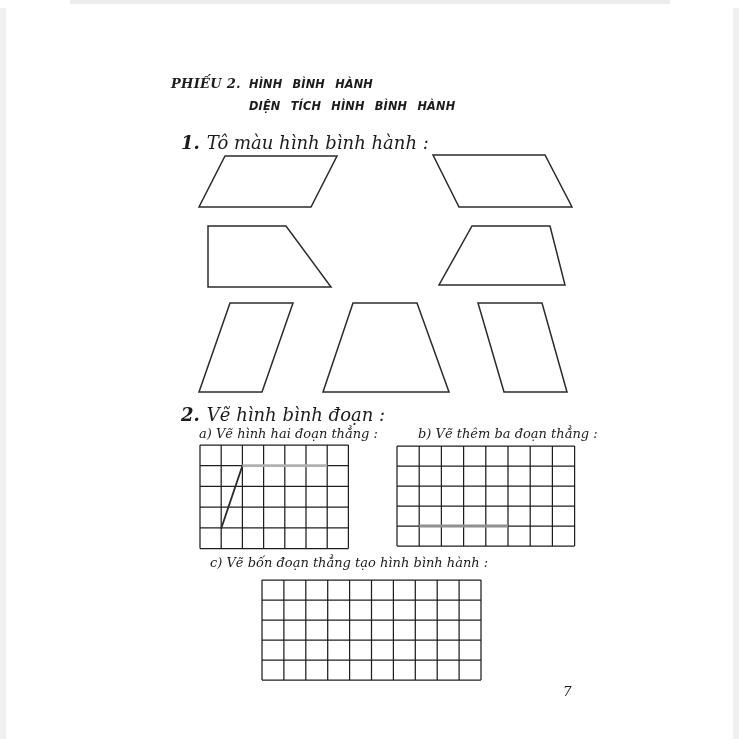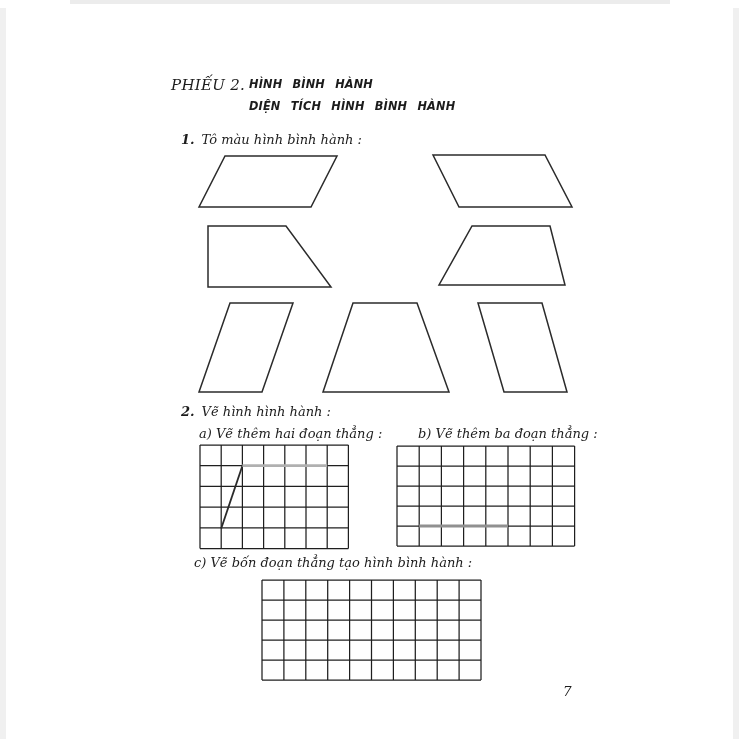--- a/index.html
+++ b/index.html
@@ -9,38 +9,38 @@
     font-family:"DejaVu Serif","Liberation Serif",serif;
   }
   .abs{position:absolute;font-style:italic;}
   .edge{position:absolute;background:#ececec;}
   .edge-top{left:70px;top:0;width:600px;height:4px;}
   .edge-left{left:0;top:8px;width:6px;height:731px;background:#f0f0f0;}
   .edge-right{left:733px;top:8px;width:6px;height:731px;background:#f0f0f0;}
 
   .sheet-label{
     left:171px;top:76px;
-    font-weight:normal;font-style:italic;font-size:15px;letter-spacing:0.3px;
+    font-weight:bold;font-style:italic;font-size:13px;letter-spacing:0.3px;
     white-space:nowrap;
   }
   .titles{left:249px;top:73px;}
   .title-line{
     font-family:"DejaVu Sans","Liberation Sans",sans-serif;
     font-weight:bold;font-size:13px;letter-spacing:0.2px;word-spacing:7px;
     transform:scaleX(0.87);transform-origin:0 0;
     white-space:nowrap;line-height:22px;height:22px;
   }
-  .prompt{font-size:13px;white-space:nowrap;}
+  .prompt{font-size:18px;white-space:nowrap;}
   .prompt .num{font-weight:bold;margin-right:7px;}
   .ex1-prompt{left:181px;top:132px;}
   .ex2-prompt{left:181px;top:404px;}
   .part-label{font-size:13px;white-space:nowrap;}
   .part-a{left:199px;top:426px;}
   .part-b{left:402px;top:426px;margin-left:16px;}
-  .part-c{left:194px;top:555px;text-align:right;}
+  .part-c{left:210px;top:555px;text-align:right;}
   .page-number{left:563px;top:683px;font-size:13.5px;}
   #vector-layer{position:absolute;left:0;top:0;pointer-events:none;}
 </style>
 </head>
 <body>
 
 <div class="edge edge-top"></div>
 <div class="edge edge-left"></div>
 <div class="edge edge-right"></div>
 
@@ -49,24 +49,24 @@
 <div class="abs titles">
   <div class="title-line">HÌNH BÌNH HÀNH</div>
   <div class="title-line">DIỆN TÍCH HÌNH BÌNH HÀNH</div>
 </div>
 
 <div class="abs prompt ex1-prompt">
   <span class="num">1.</span><span>Tô màu hình bình hành :</span>
 </div>
 
 <div class="abs prompt ex2-prompt">
-  <span class="num">2.</span><span>Vẽ hình hình hành :</span>
+  <span class="num">2.</span><span>Vẽ hình bình đoạn :</span>
 </div>
 
-<div class="abs part-label part-a">a) Vẽ thêm hai đoạn thẳng :</div>
+<div class="abs part-label part-a">a) Vẽ hình hai đoạn thẳng :</div>
 <div class="abs part-label part-b">b) Vẽ thêm ba đoạn thẳng :</div>
 <div class="abs part-label part-c">c) Vẽ bốn đoạn thẳng tạo hình bình hành :</div>
 
 <svg id="vector-layer" width="739" height="739" viewBox="0 0 739 739">
     <polygon points="225,156 337,156 311,207 199,207" fill="none" stroke="#2b2b2b" stroke-width="1.5" stroke-linejoin="miter"></polygon>
     <polygon points="433,155 545,155 572,207 459,207" fill="none" stroke="#2b2b2b" stroke-width="1.5" stroke-linejoin="miter"></polygon>
     <polygon points="208,226 286,226 331,287 208,287" fill="none" stroke="#2b2b2b" stroke-width="1.5" stroke-linejoin="miter"></polygon>
     <polygon points="472,226 550,226 565,285 439,285" fill="none" stroke="#2b2b2b" stroke-width="1.5" stroke-linejoin="miter"></polygon>
     <polygon points="230,303 293,303 262,392 199,392" fill="none" stroke="#2b2b2b" stroke-width="1.5" stroke-linejoin="miter"></polygon>
     <polygon points="353,303 417,303 449,392 323,392" fill="none" stroke="#2b2b2b" stroke-width="1.5" stroke-linejoin="miter"></polygon>

